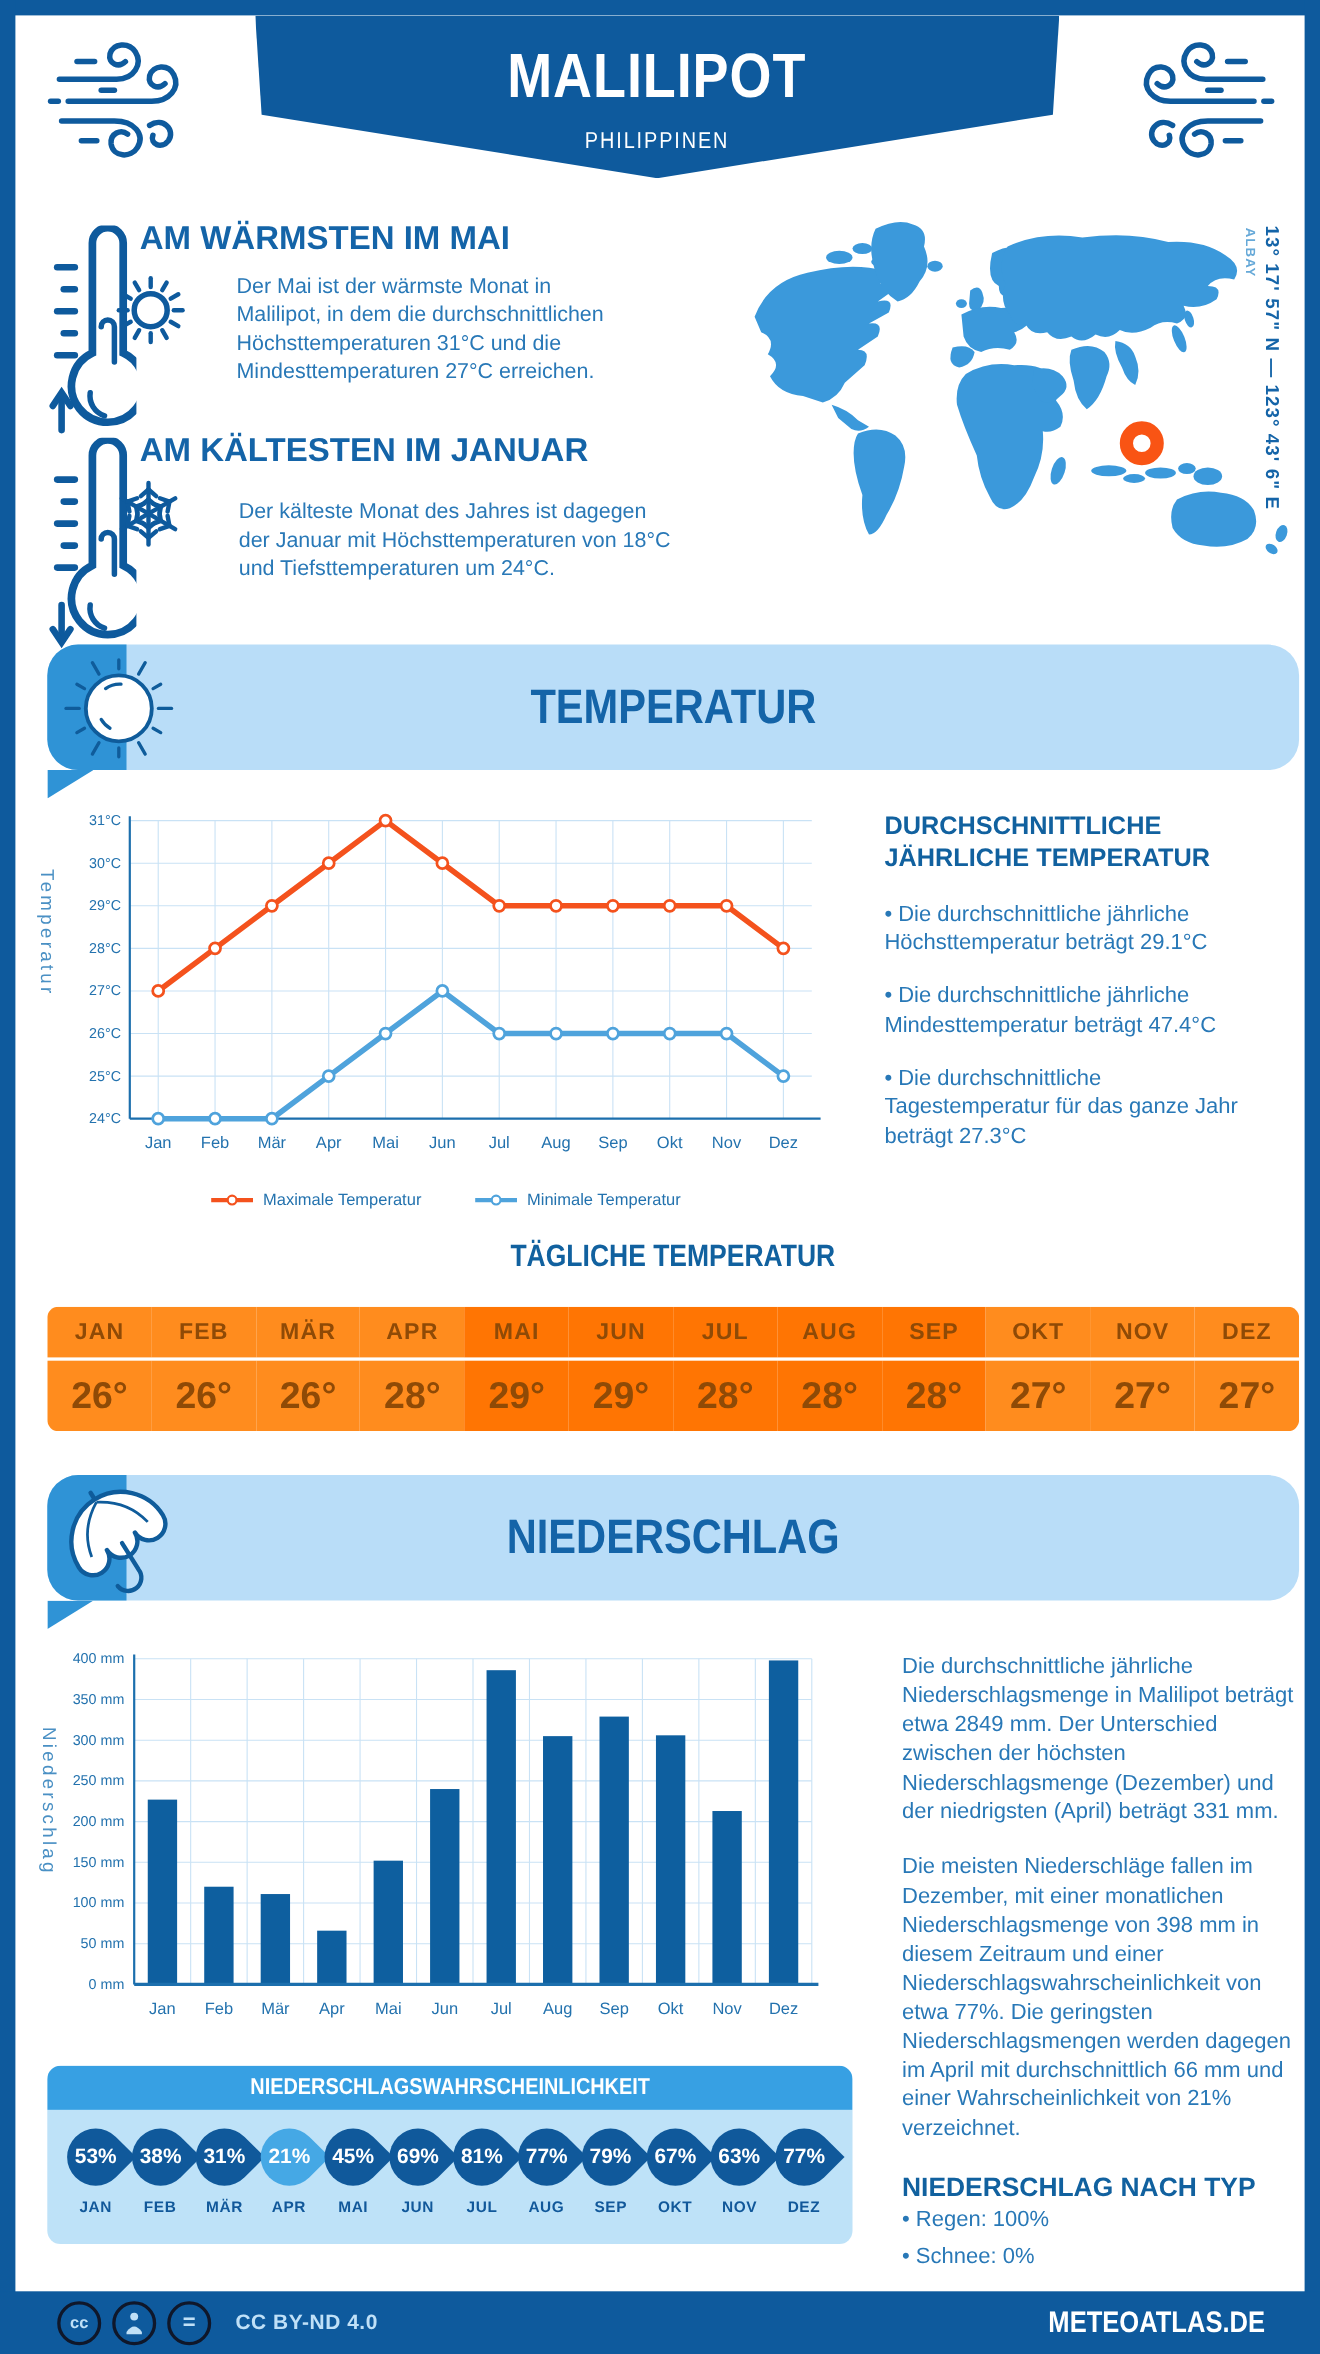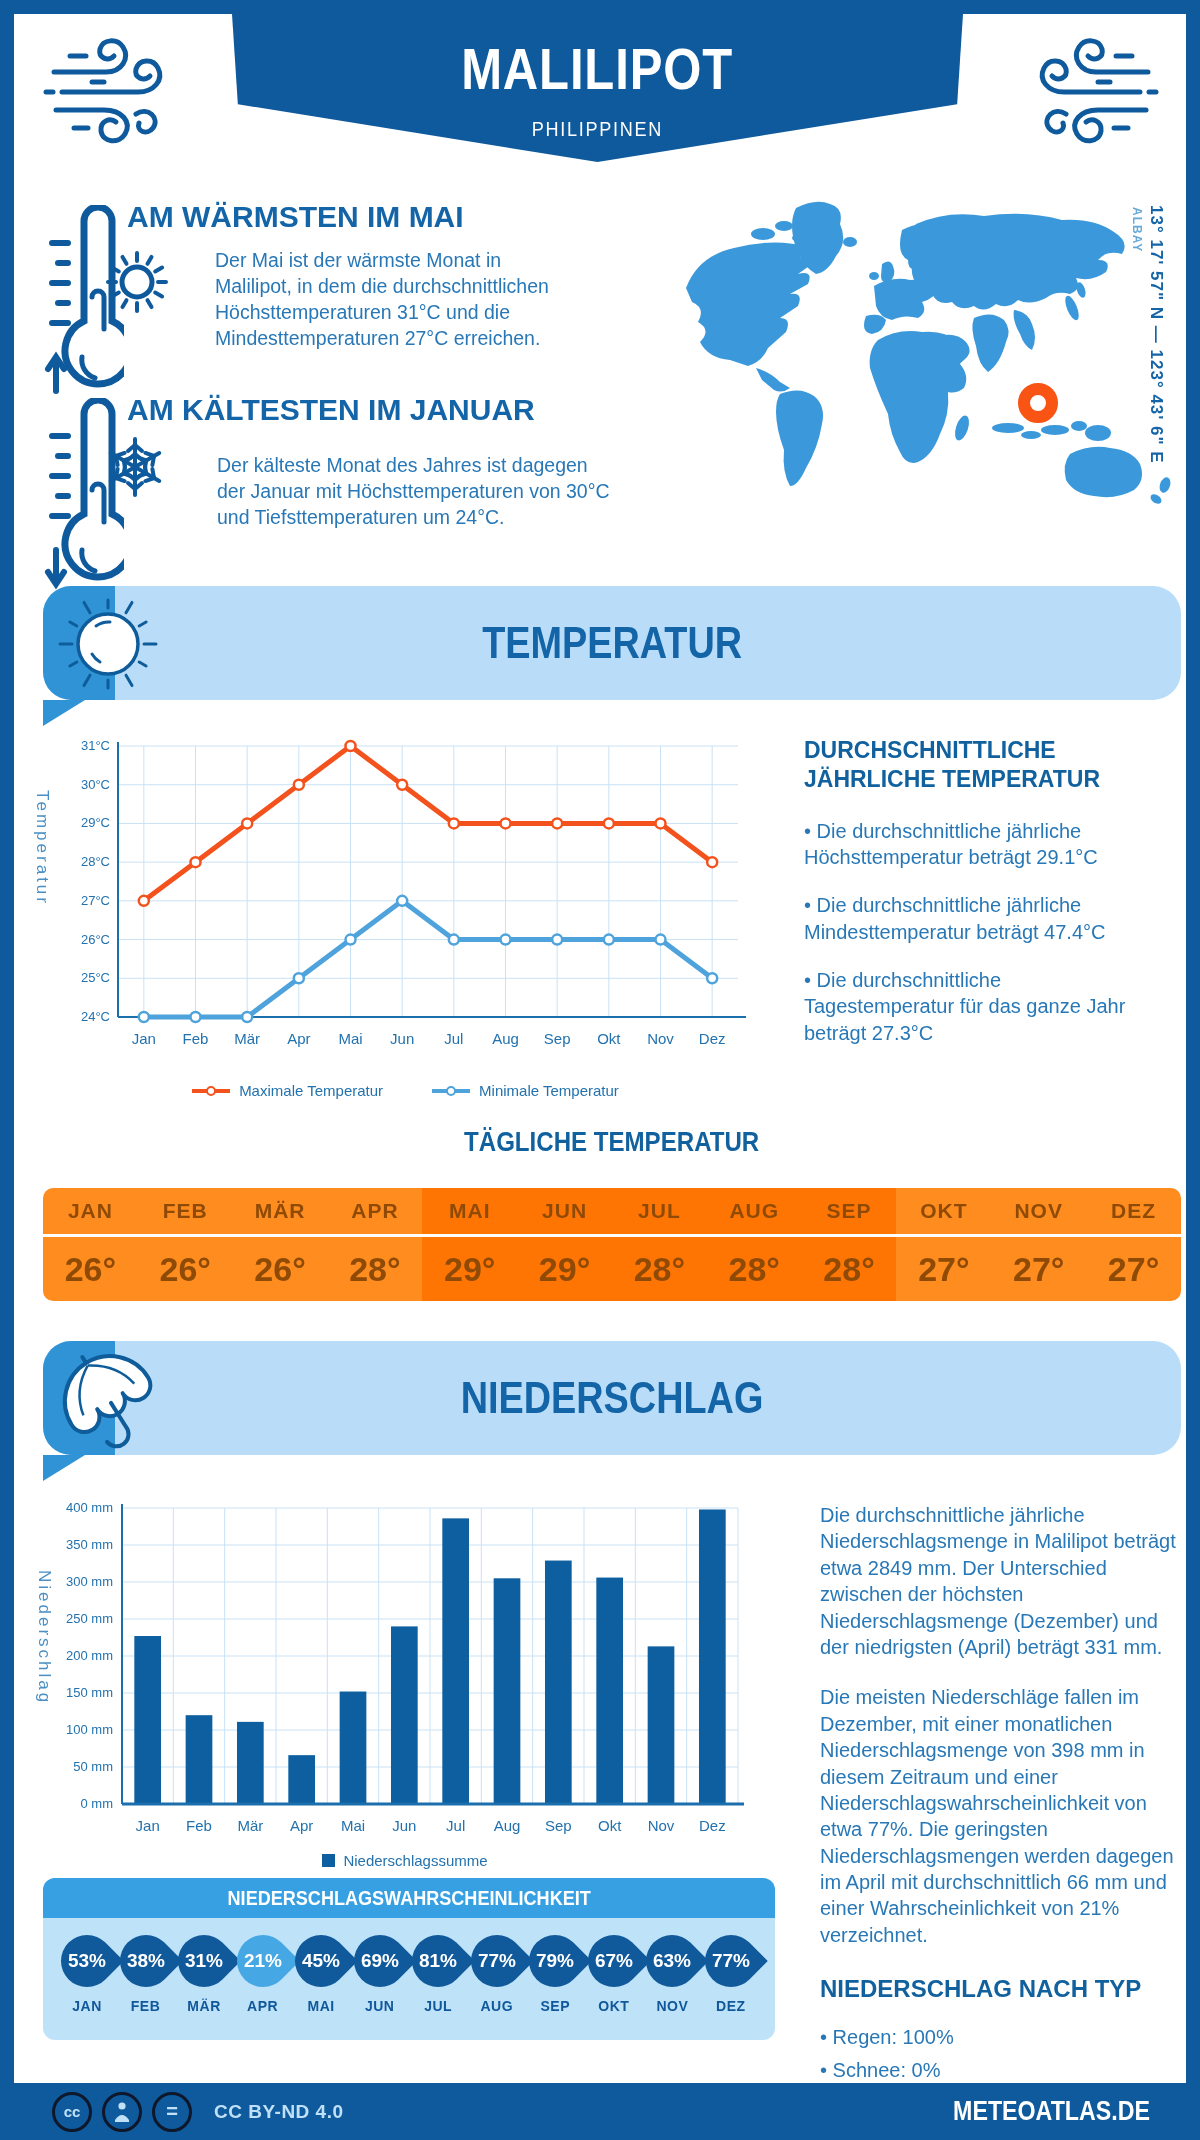--- a/index.html
+++ b/index.html
@@ -188,21 +188,21 @@
         <g transform="rotate(300 37 37)">
           <line x1="37" y1="37" x2="37" y2="9"></line>
           <line x1="37" y1="15" x2="30" y2="21"></line>
           <line x1="37" y1="15" x2="44" y2="21"></line>
           <line x1="37" y1="24" x2="31" y2="29"></line>
           <line x1="37" y1="24" x2="43" y2="29"></line>
         </g>
       </g>
   </svg>
   <div class="abs hl-title" style="left:127px;top:393px">AM KÄLTESTEN IM JANUAR</div>
-  <div class="abs hl-text" style="left:217px;top:452px;width:400px">Der kälteste Monat des Jahres ist dagegen der Januar mit Höchsttemperaturen von 30°C und Tiefsttemperaturen um 24°C.</div>
+  <div class="abs hl-text" style="left:217px;top:452px;width:400px">Der kälteste Monat des Jahres ist dagegen der Januar mit Höchsttemperaturen von 18°C und Tiefsttemperaturen um 24°C.</div>
 
   <svg class="abs" style="left:678px;top:190px" width="508" height="318" viewBox="0 0 508 318">
     <g fill="#3B99DB">
       <path d="M8 98 Q20 66 56 58 Q96 48 126 56 L122 68 Q136 62 134 74 L120 84 Q136 80 130 94 L112 104 Q126 102 120 116 L102 128 Q114 128 108 142 L90 158 Q84 172 70 176 L52 170 Q30 168 22 152 Q34 140 20 132 Q28 118 14 112 Z"></path>
       <ellipse cx="85" cy="44" rx="12" ry="6"></ellipse>
         <ellipse cx="106" cy="36" rx="9" ry="5"></ellipse>
         <ellipse cx="121" cy="48" rx="7" ry="4"></ellipse>
       <path d="M118 18 Q138 8 152 14 Q166 18 162 34 Q170 52 158 66 Q150 82 138 84 Q124 76 118 58 Q110 34 118 18 Z"></path>
       <path d="M78 178 Q92 182 102 192 L112 198 Q104 204 96 200 L84 190 Z"></path>
       <path d="M102 204 Q122 196 136 206 Q148 216 144 234 Q140 258 128 278 Q120 296 112 296 Q104 282 106 260 Q98 238 98 222 Q98 210 102 204 Z"></path>
@@ -456,32 +456,26 @@
       <text x="241.66666666666669" y="339" text-anchor="middle" fill="#2372AE" font-size="15">Apr</text>
       <text x="293" y="339" text-anchor="middle" fill="#2372AE" font-size="15">Mai</text>
       <text x="344.33333333333337" y="339" text-anchor="middle" fill="#2372AE" font-size="15">Jun</text>
       <text x="395.6666666666667" y="339" text-anchor="middle" fill="#2372AE" font-size="15">Jul</text>
       <text x="447" y="339" text-anchor="middle" fill="#2372AE" font-size="15">Aug</text>
       <text x="498.33333333333337" y="339" text-anchor="middle" fill="#2372AE" font-size="15">Sep</text>
       <text x="549.6666666666667" y="339" text-anchor="middle" fill="#2372AE" font-size="15">Okt</text>
       <text x="601" y="339" text-anchor="middle" fill="#2372AE" font-size="15">Nov</text>
       <text x="652.3333333333334" y="339" text-anchor="middle" fill="#2372AE" font-size="15">Dez</text>
     </svg>
-  <div class="abs legend" id="precip-legend" style="left:60px;top:1852px;width:690px">
-      <div class="legend-item">
-        <span style="width: 13px; height: 13px; background: rgb(14, 95, 159); display: inline-block;"></span>
-        <span>Niederschlagssumme</span>
-      </div>
-    </div>
 
   <div class="abs" style="left:820px;top:1502px;width:356px">
     <div class="col-text">Die durchschnittliche jährliche Niederschlagsmenge in Malilipot beträgt etwa 2849 mm. Der Unterschied zwischen der höchsten Niederschlagsmenge (Dezember) und der niedrigsten (April) beträgt 331 mm.</div>
     <div class="col-text" style="margin-top:24px">Die meisten Niederschläge fallen im Dezember, mit einer monatlichen Niederschlagsmenge von 398 mm in diesem Zeitraum und einer Niederschlagswahrscheinlichkeit von etwa 77%. Die geringsten Niederschlagsmengen werden dagegen im April mit durchschnittlich 66 mm und einer Wahrscheinlichkeit von 21% verzeichnet.</div>
     <div class="col-head" style="margin-top:26px;font-size:24px">NIEDERSCHLAG NACH TYP</div>
-    <div class="col-text" style="margin-top:20px">• Regen: 100%</div>
+    <div class="col-text" style="margin-top:1px">• Regen: 100%</div>
     <div class="col-text" style="margin-top:6px">• Schnee: 0%</div>
   </div>
 
   <div class="abs" id="prob-panel">
     <div id="prob-header">
         <span class="condensed">NIEDERSCHLAGSWAHRSCHEINLICHKEIT</span>
       </div>
     <div id="prob-drops">
         <div class="drop-col">
           <div class="drop" style="background: rgb(16, 89, 155);">

